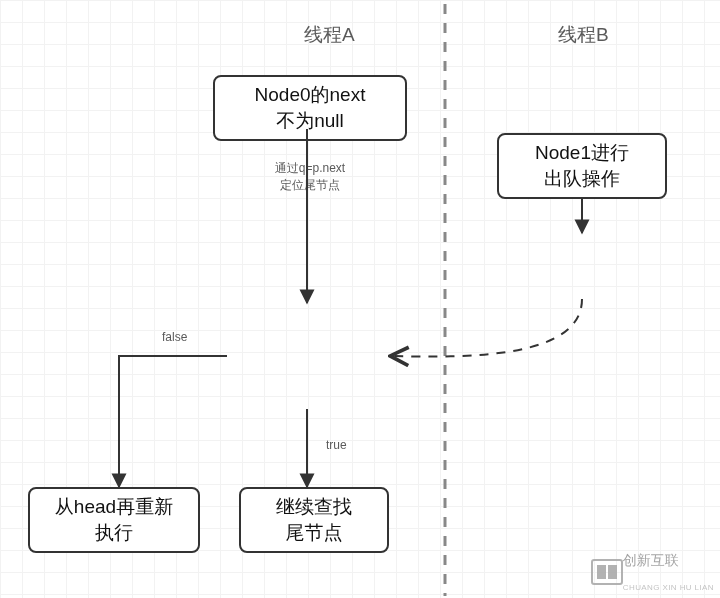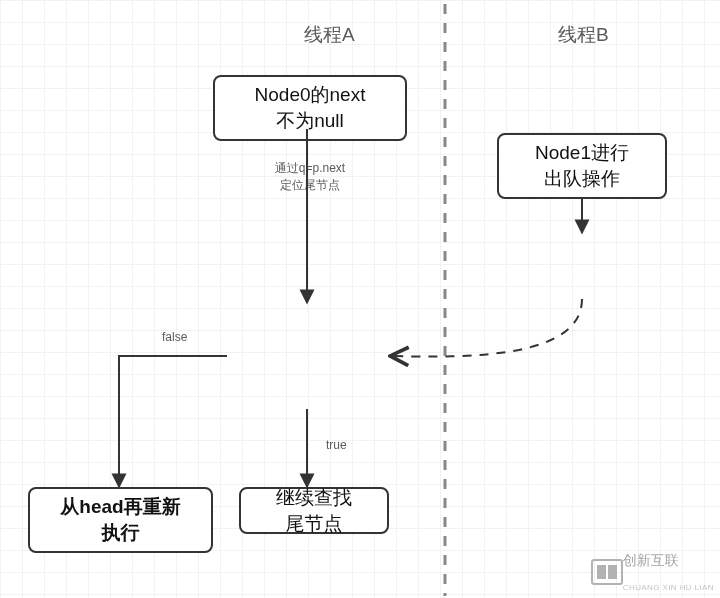--- a/index.html
+++ b/index.html
@@ -109,25 +109,25 @@
   <div class="box" style="left:213px; top:63px; width:194px; height:66px;margin-top:12px;">
     <span>Node0的next<br>不为null</span>
   </div>
 
   <div class="box" style="left:497px; top:133px; width:170px; height:66px;">
     <span>Node1进行<br>出队操作</span>
   </div>
 
 
 
-  <div class="box" style="left:28px; top:487px; width:185px; height:66px;font-weight:bold;">
+  <div class="box" style="left:28px; top:487px; width:172px; height:66px;">
     <span>从head再重新<br>执行</span>
   </div>
 
-  <div class="box" style="left:239px; top:487px; width:150px; height:47px;">
+  <div class="box" style="left:239px; top:487px; width:150px; height:66px;">
     <span>继续查找<br>尾节点</span>
   </div>
 
   <div class="lbl" style="left:240px; top:160px; width:140px;">通过q=p.next<br>定位尾节点</div>
 
   <div class="lbl" style="left:162px; top:330px;">false</div>
 
   <div class="lbl" style="left:326px; top:438px;">true</div>
 
   <svg class="overlay">

